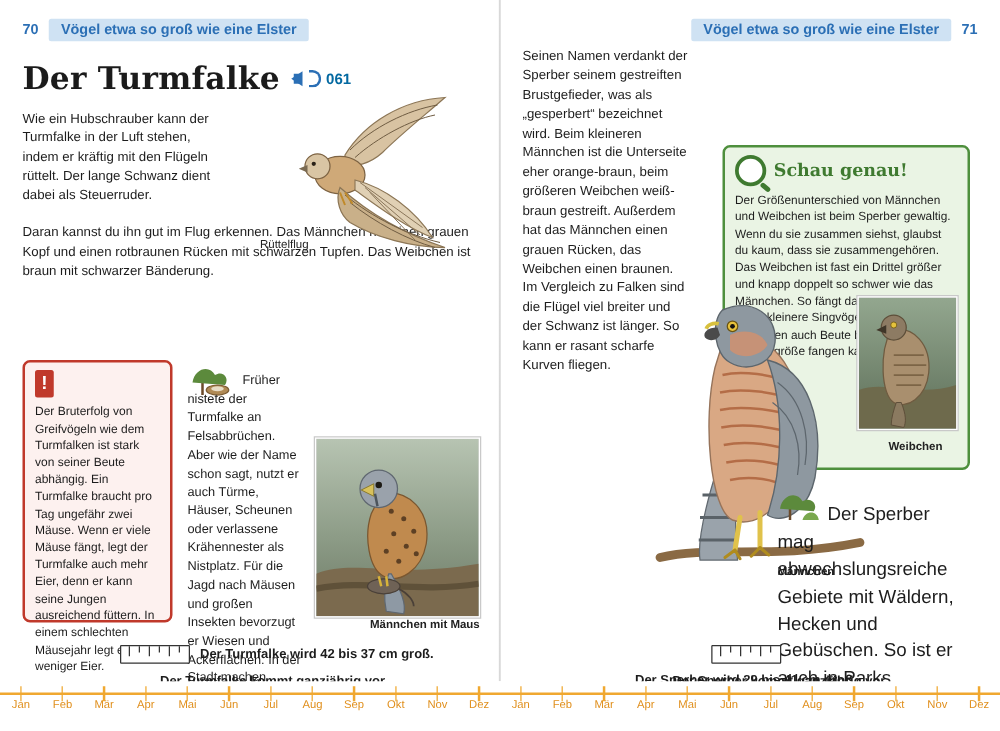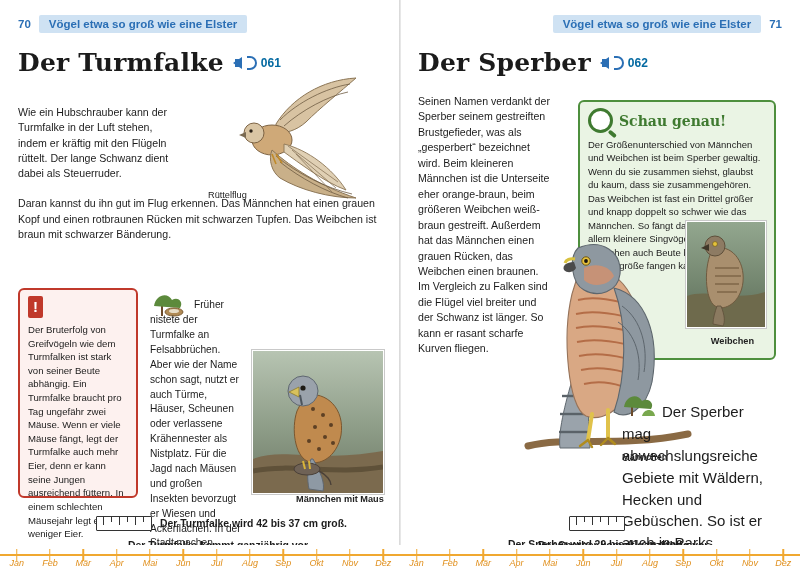--- a/index.html
+++ b/index.html
@@ -63,21 +63,21 @@
   .runhead.left .folio { margin-right: 8px; }
   .runhead.right { justify-content: flex-end; }
   .runhead.right .folio { margin-left: 8px; }
 
   
   .headline {
     display: flex;
     align-items: center;
     gap: 9px;
     margin-top: 14px;
-    margin-bottom: 17px;
+    margin-bottom: 0;
   }
   .headline h1 {
     margin: 0;
     font-family: "DejaVu Serif", serif;
     font-size: 25px;
     font-weight: 700;
     color: #1b1b1b;
     letter-spacing: 0.2px;
   }
   .audio {
@@ -274,21 +274,21 @@
   .months .cell::before {
     content: "";
     position: absolute;
     left: 50%;
     top: 4px;
     width: 1.5px;
     height: 12px;
     background: #f0a830;
     transform: translateX(-50%);
   }
-  .months .cell.active { color: #e08f1c; font-style: italic; }
+  .months .cell.active { color: #e08f1c; }
   .photo {
     border: 1.5px solid #ffffff;
     box-shadow: 0 0 0 1px #c9c9c9;
     background: #cfcfcf;
     overflow: hidden;
   }
 </style>
 </head>
 <body>
 
@@ -423,32 +423,24 @@
 
     </div>
 
     <div class="sheet">
 
       <div class="runhead right">
         <span class="bar">Vögel etwa so groß wie eine Elster</span>
         <span class="folio">71</span>
       </div>
 
-      <div class="headline">
-        <h1>Der Sperber</h1>
-        <span class="audio">
-          <span class="spk"></span>
-          <span class="wave"></span>
-          <span>062</span>
-        </span>
-      </div>
 
       <p class="body-text" style="width:135px; margin:4px 0 0 0;">Seinen Namen verdankt der Sperber seinem gestreiften Brustgefieder, was als „gesperbert“ bezeichnet wird. Beim kleineren Männchen ist die Unterseite eher orange-braun, beim größeren Weibchen weiß-braun gestreift. Außerdem hat das Männchen einen grauen Rücken, das Weibchen einen braunen. Im Vergleich zu Falken sind die Flügel viel breiter und der Schwanz ist länger. So kann er rasant scharfe Kurven fliegen.</p>
 
-      <div class="box-green" style="position:absolute; left:178px; top:100px; width:198px; height:260px;">
+      <div class="box-green" style="position:absolute; left:178px; top:116px; width:198px; height:260px;">
         <div class="box-title">
           <span class="lens"></span>
           <span>Schau genau!</span>
         </div>
         <div class="box-body">Der Größenunterschied von Männchen und Weibchen ist beim Sperber gewaltig. Wenn du sie zusammen siehst, glaubst du kaum, dass sie zusammengehören. Das Weibchen ist fast ein Drittel größer und knapp doppelt so schwer wie das Männchen. So fängt das Männchen vor allem kleinere Singvögel, während das Weibchen auch Beute bis zur Taubengröße fangen kann.</div>
         <div class="photo" style="position:absolute; right:8px; bottom:30px; width:78px; height:105px;">
           <svg width="78" height="105" viewBox="0 0 78 105">
             <defs>
               <linearGradient id="bg2" x1="0" y1="0" x2="0" y2="1">
                 <stop offset="0%" stop-color="#93a78f"></stop>

